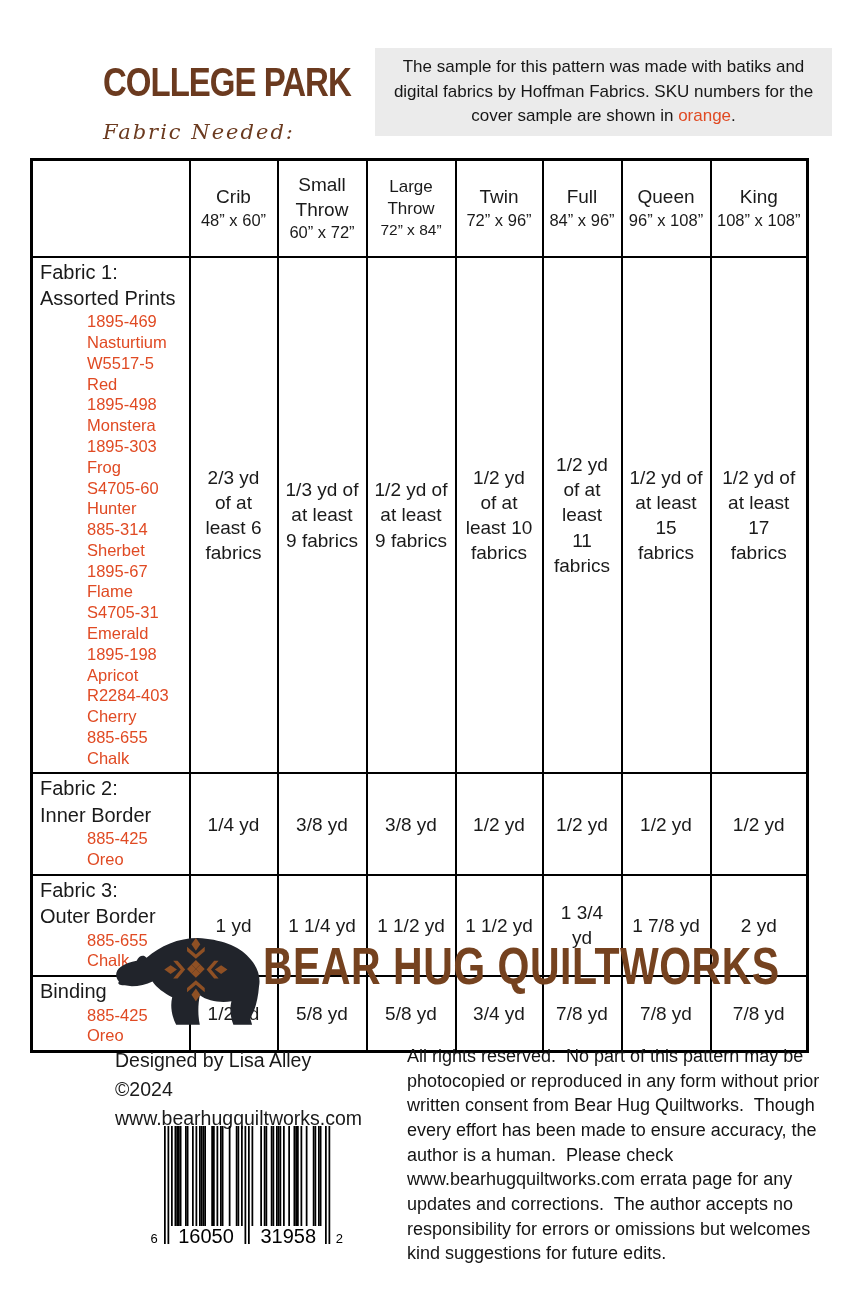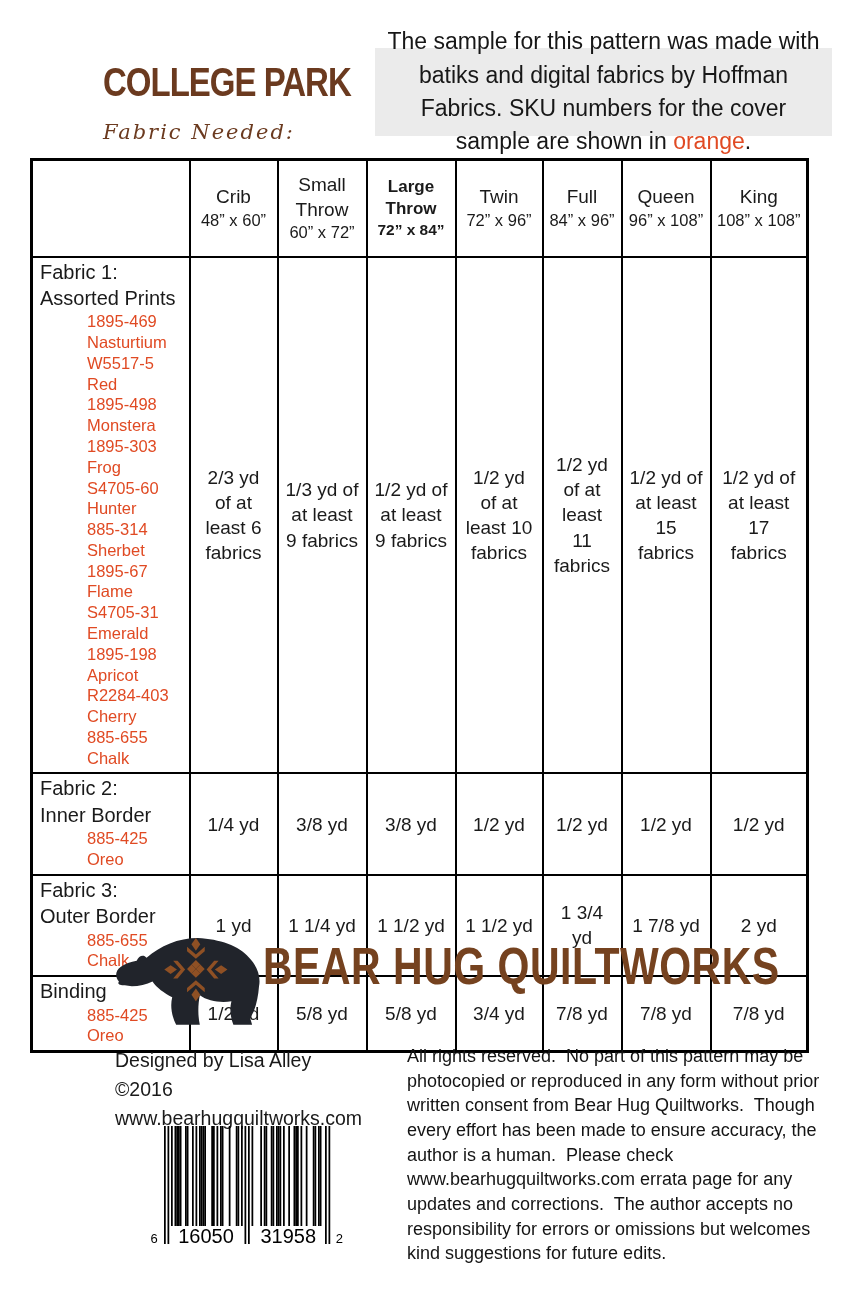--- a/index.html
+++ b/index.html
@@ -29,21 +29,21 @@
     font-size: 21px; letter-spacing: 2px;
     color: #6B3A1F;
     white-space: nowrap;
   }
   .info-box {
     position: absolute; left: 375px; top: 48px;
     width: 457px; height: 88px;
     background: #EBEBEB;
     display: flex; align-items: center; justify-content: center;
     text-align: center;
-    font-size: 23px; line-height: 1.45;
+    font-size: 17px; line-height: 1.45;
     color: #171717;
     padding: 16px 10px;
   }
   .info-box .orange-word { color: #E04A23; }
 
   
   table.fabric-table {
     position: absolute; left: 30px; top: 158px;
     width: 776px;
     border-collapse: collapse;
@@ -55,21 +55,21 @@
     overflow: hidden;
   }
   table.fabric-table { border: 3px solid #000; }
   th.size-col {
     font-weight: normal;
     text-align: center; vertical-align: middle;
     font-size: 19px; line-height: 1.3;
     padding: 2px 3px;
   }
   th.size-col .col-size { font-size: 16.5px; }
-  th.size-col.small-head { font-size: 17px; font-weight: bold; }
+  th.size-col.small-head { font-size: 17px; }
   th.size-col.small-head .col-size { font-size: 15.5px; }
   td.row-label {
     vertical-align: top; text-align: left;
     padding: 1px 4px 4px 7px;
     font-size: 20px; line-height: 1.32;
   }
   td.row-label .sku {
     color: #E04A23;
     font-size: 16.5px; line-height: 1.26; margin-left: 47px;
   }
@@ -257,21 +257,21 @@
       <polygon points="50,35 57,42 50,49 43,42"></polygon>
       <polygon points="57,42 64,49 57,56 50,49"></polygon>
       <polygon points="43,42 50,49 43,56 36,49"></polygon>
       <polygon points="50,49 57,56 50,63 43,56"></polygon>
     </g>
   </svg>
   <div class="logo-text">BEAR HUG QUILTWORKS</div>
 
   <div class="credits">
     <div>Designed by Lisa Alley</div>
-    <div>©2016</div>
+    <div>©2024</div>
     <div>www.bearhugquiltworks.com</div>
   </div>
 
   <svg class="barcode" id="barcode-svg" viewBox="0 0 206 134" xmlns="http://www.w3.org/2000/svg">
       <rect x="16.00" y="0" width="1.75" height="118" fill="#000"></rect>
       <rect x="19.50" y="0" width="1.75" height="118" fill="#000"></rect>
       <rect x="23.00" y="0" width="1.75" height="100" fill="#000"></rect>
       <rect x="26.50" y="0" width="1.75" height="100" fill="#000"></rect>
       <rect x="28.25" y="0" width="1.75" height="100" fill="#000"></rect>
       <rect x="30.00" y="0" width="1.75" height="100" fill="#000"></rect>

